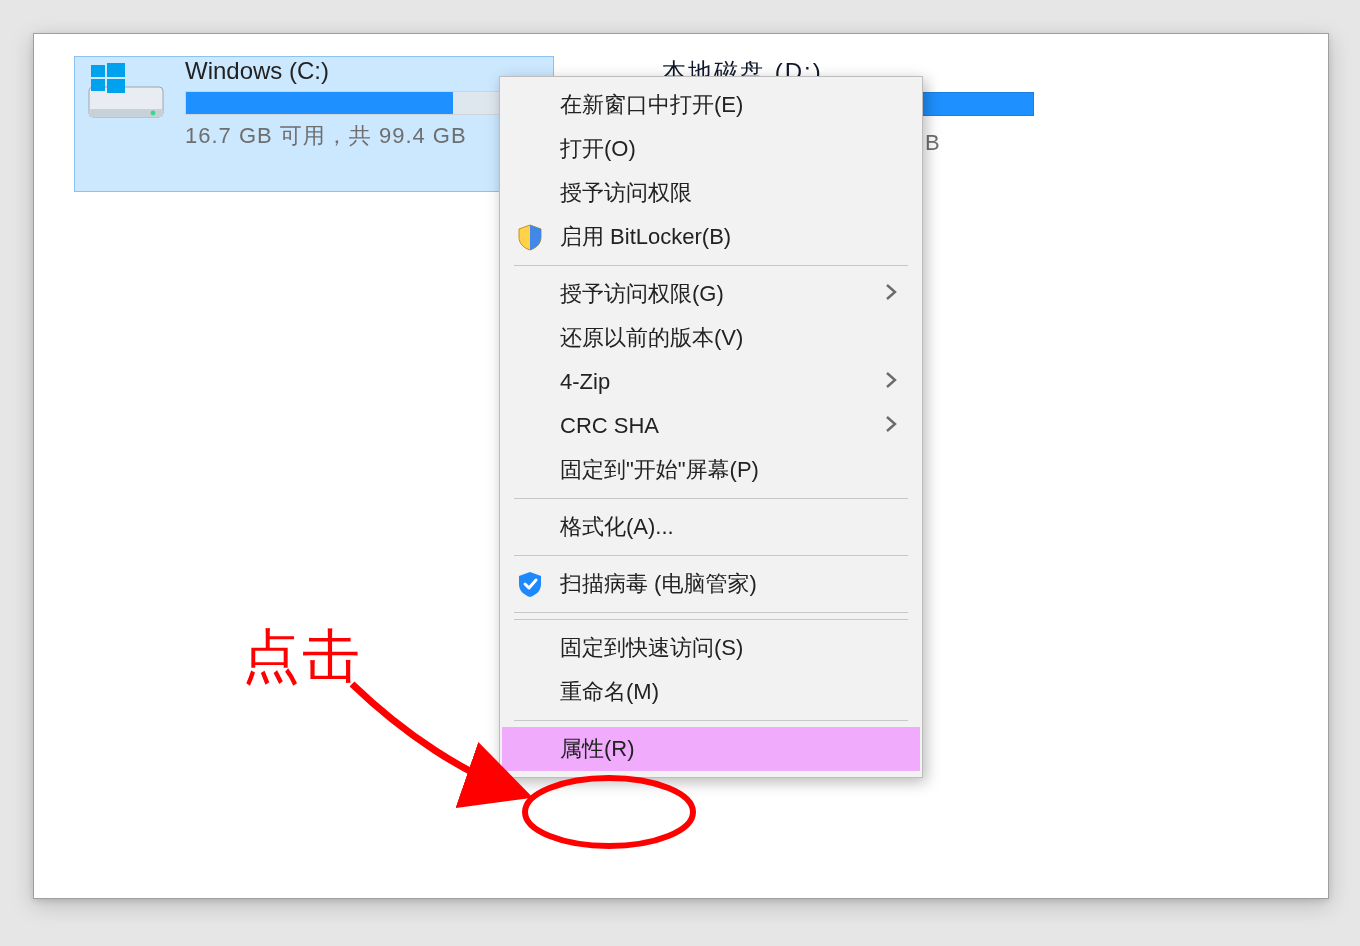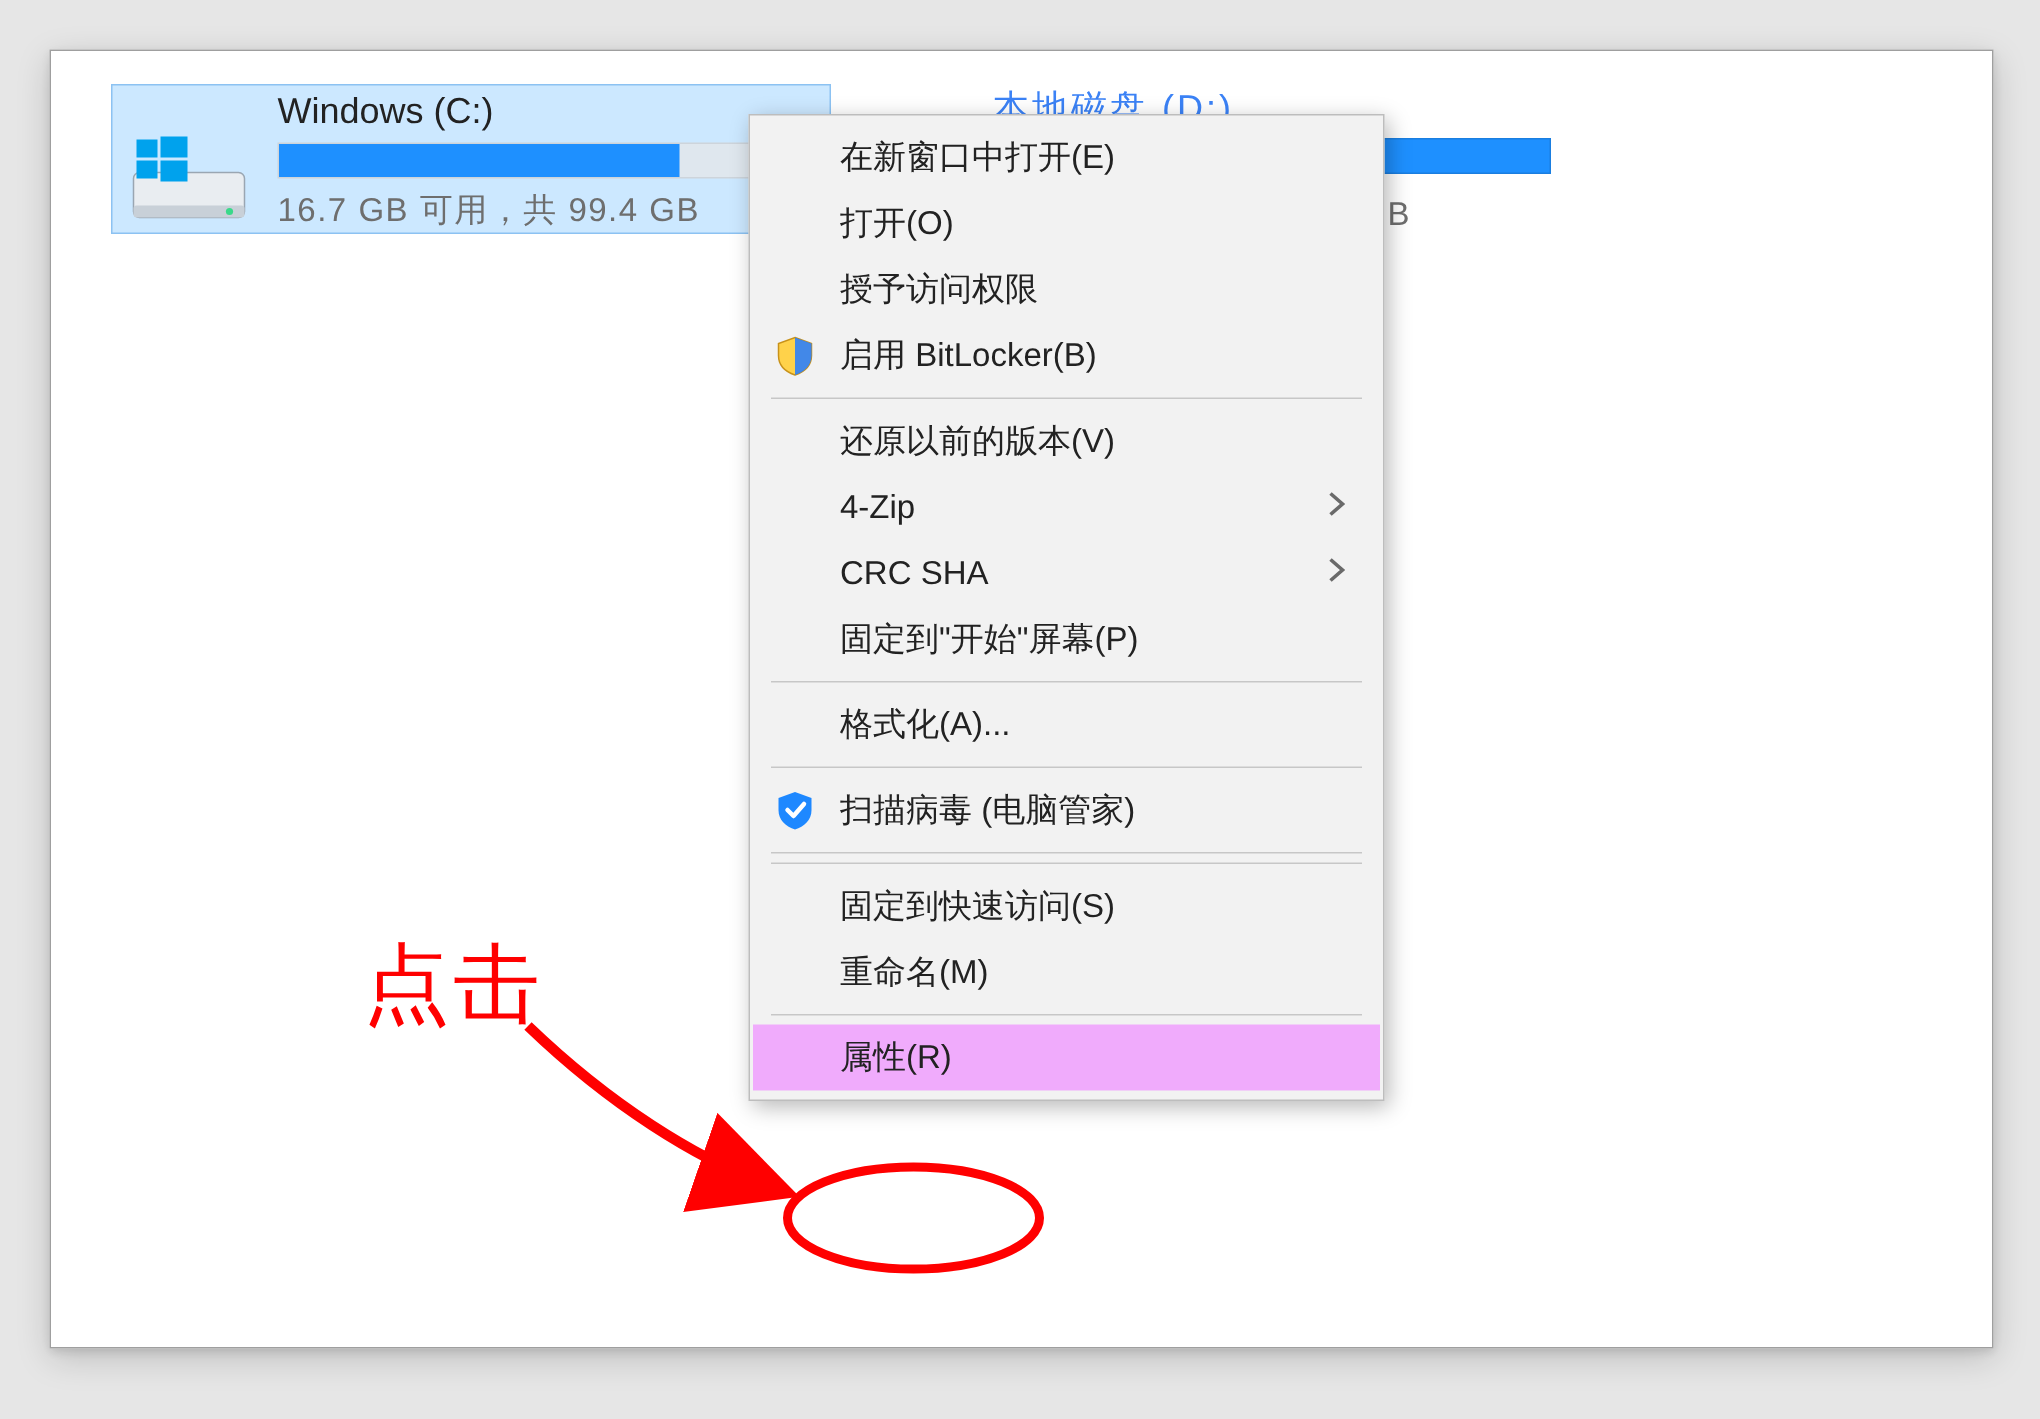--- a/index.html
+++ b/index.html
@@ -23,25 +23,25 @@
     border: 1px solid #9f9f9f;
     box-shadow: 0 6px 22px rgba(0,0,0,0.18), 0 2px 6px rgba(0,0,0,0.12);
   }
 
   
   .drive-tile {
     position: absolute;
     left: 40px;
     top: 22px;
     width: 480px;
-    height: 100px;
+    height: 136px;
     background: #cce8ff;
     border: 1px solid #8cc2f2;
     display: flex;
-    align-items: flex-end;
+    align-items: flex-start;
     padding: 0 0 0 6px;
     box-sizing: border-box;
   }
   .drive-icon {
     width: 82px;
     height: 70px;
     position: relative;
     flex: 0 0 82px;
     margin-right: 18px;
     margin-left: 4px;
@@ -72,21 +72,21 @@
     color: #6e6e6e;
     letter-spacing: 1px;
   }
 
   
   .drive2-label {
     position: absolute;
     left: 628px;
     top: 22px;
     font-size: 24px;
-    color: #3b82f6;
+    color: #0f172a;
     white-space: nowrap;
     letter-spacing: 2px;
   }
   .drive2-bar {
     position: absolute;
     left: 870px;
     top: 58px;
     width: 128px;
     height: 22px;
     background: #1e90ff;
@@ -212,20 +212,28 @@
       <span class="lead">
         <svg viewBox="0 0 28 28" width="28" height="28">
           <path d="M14 2 L25 6 V14 C25 21 20 25 14 27 C8 25 3 21 3 14 V6 Z" fill="#ffd24a" stroke="#c8921a"></path>
           <path d="M14 2 L25 6 V14 C25 21 20 25 14 27 Z" fill="#2d7ff9" opacity="0.9"></path>
         </svg>
       </span>
       <span>启用 BitLocker(B)</span>
     </div>
     <div class="sep"></div>
     <div class="mi">
+      <span>授予访问权限(G)</span>
+      <span class="arrow">
+        <svg width="14" height="18" viewBox="0 0 14 18">
+            <path d="M3 2 L11 9 L3 16" fill="none" stroke="#6a6a6a" stroke-width="2.4"></path>
+          </svg>
+      </span>
+    </div>
+    <div class="mi">
         <span>还原以前的版本(V)</span>
       </div>
     <div class="mi">
       <span>4-Zip</span>
       <span class="arrow">
         <svg width="14" height="18" viewBox="0 0 14 18">
             <path d="M3 2 L11 9 L3 16" fill="none" stroke="#6a6a6a" stroke-width="2.4"></path>
           </svg>
       </span>
     </div>

